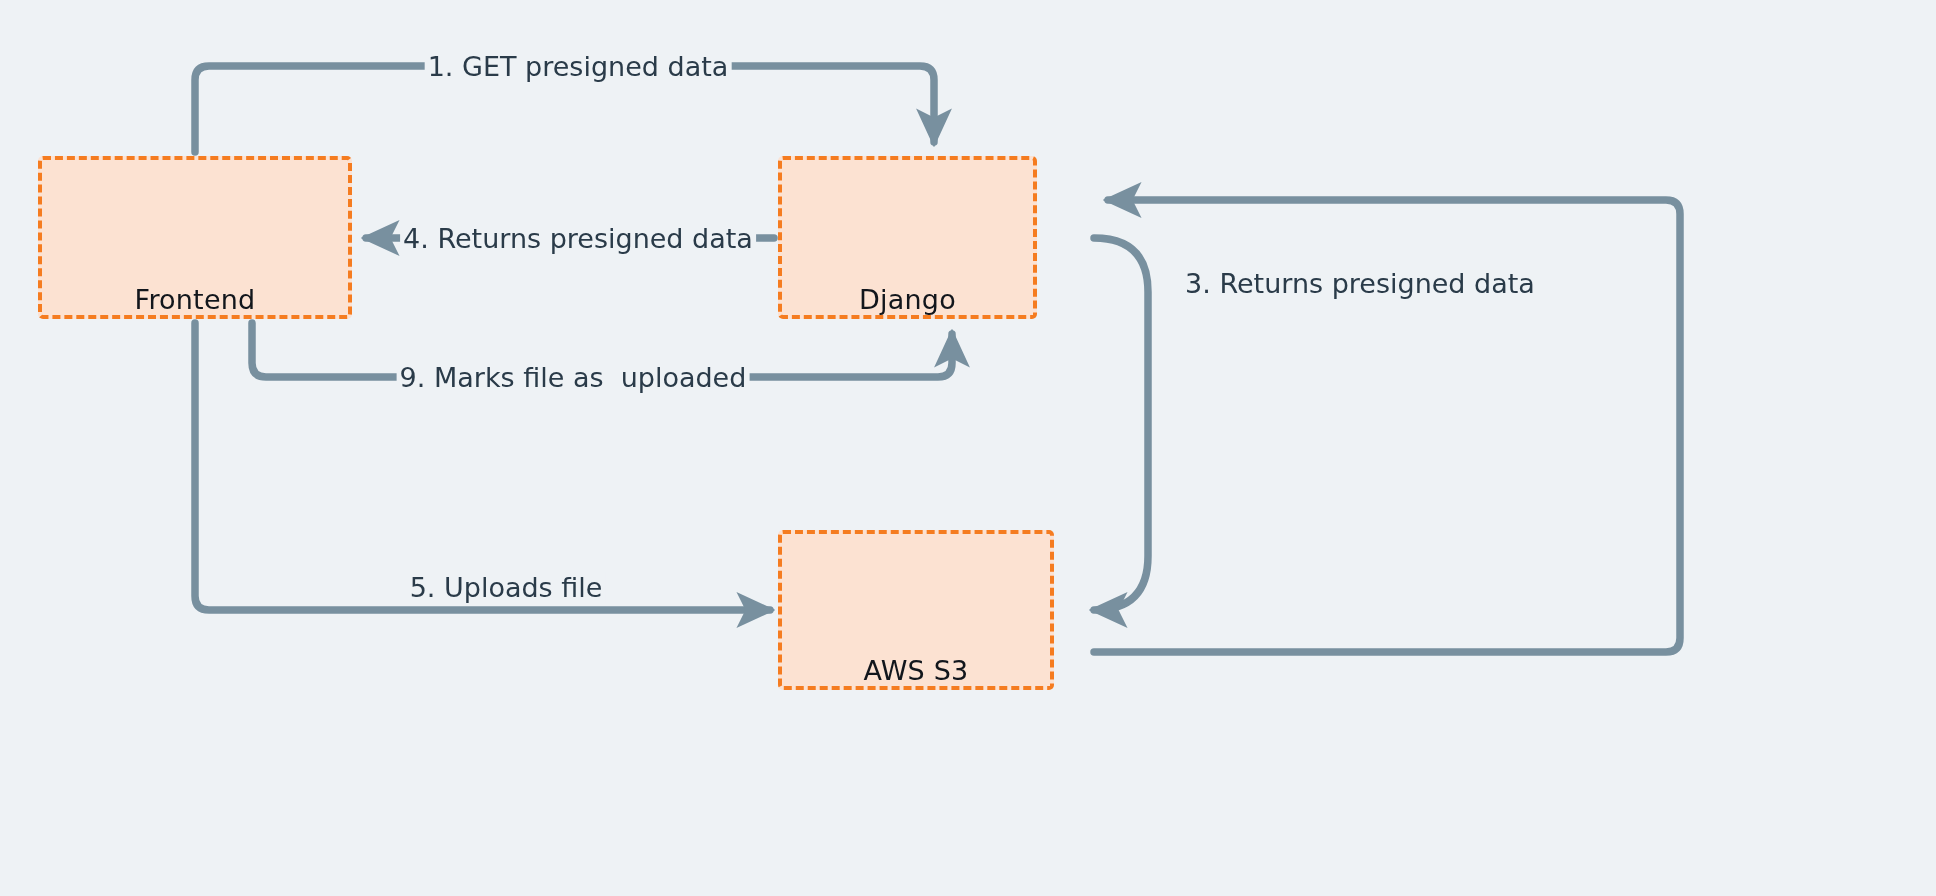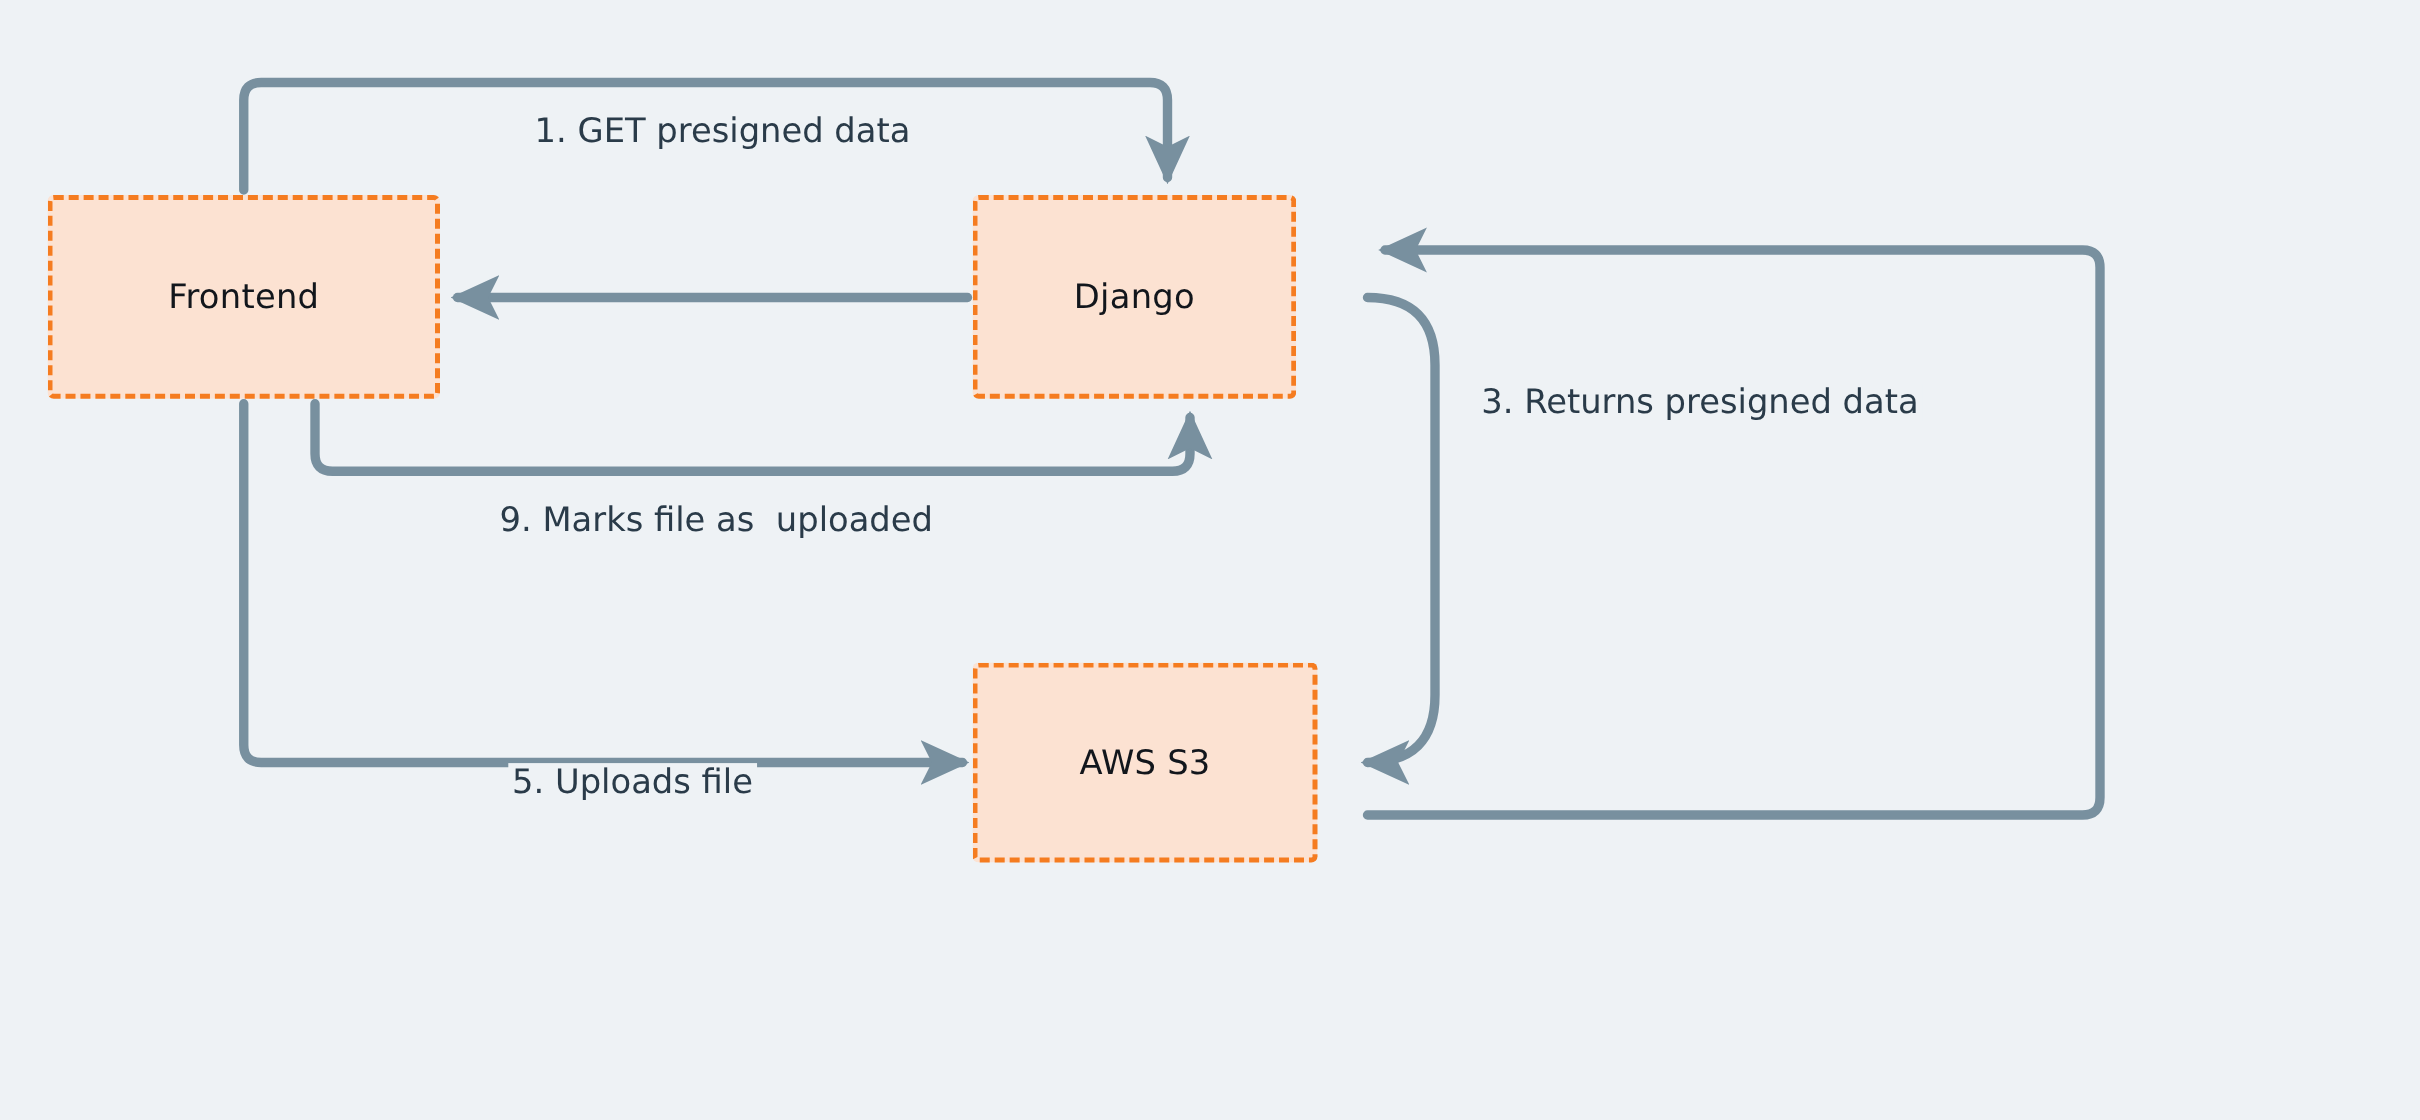--- a/index.html
+++ b/index.html
@@ -26,21 +26,21 @@
     width: 1936px;
     height: 896px;
   }
   .node {
     position: absolute;
     box-sizing: border-box;
     background: #fce2d2;
     border: 4px dashed #f57c20;
     border-radius: 5px;
     display: flex;
-    align-items: center;
+    align-items: flex-end;
     justify-content: center;
   }
   .node-label {
     font-family: "DejaVu Sans", sans-serif;
     font-size: 27px;
     color: #12161c;
     letter-spacing: 0.2px;
     white-space: nowrap;
   }
   .edge-label {
@@ -48,21 +48,20 @@
     font-family: "DejaVu Sans", sans-serif;
     font-size: 27px;
     color: #2a3b49;
     white-space: pre;
     background: #eef2f5;
     line-height: 1.15;
     padding: 0 3px;
   }
   .el-center {
     transform: translate(-50%, -50%);
-    margin-top: 38px;
   }
 </style>
 </head>
 <body>
 
 <div id="stage">
 
   <svg id="wires" viewBox="0 0 1936 896" width="1936" height="896" xmlns="http://www.w3.org/2000/svg">
     <defs>
       <marker id="ah" viewBox="0 0 10 10" refX="8.6" refY="5" markerWidth="5.2" markerHeight="5.2" orient="auto-start-reverse" markerUnits="strokeWidth">
@@ -93,20 +92,21 @@
   <div class="node" style="left:778px; top:156px; width:259px; height:163px;">
     <span class="node-label">Django</span>
   </div>
 
   <div class="node" style="left:778px; top:530px; width:276px; height:160px;">
     <span class="node-label">AWS S3</span>
   </div>
 
   <div class="edge-label el-center" style="left:578px; top:67px;">1. GET presigned data</div>
 
+  <div class="edge-label el-center" style="left:578px; top:239px;">4. Returns presigned data</div>
 
   <div class="edge-label el-center" style="left:573px; top:378px;">9. Marks file as  uploaded</div>
 
 
   <div class="edge-label el-center" style="left:1360px; top:284px;">3. Returns presigned data</div>
 
   <div class="edge-label el-center" style="left:506px; top:588px;">5. Uploads file</div>
 
 </div>
 

